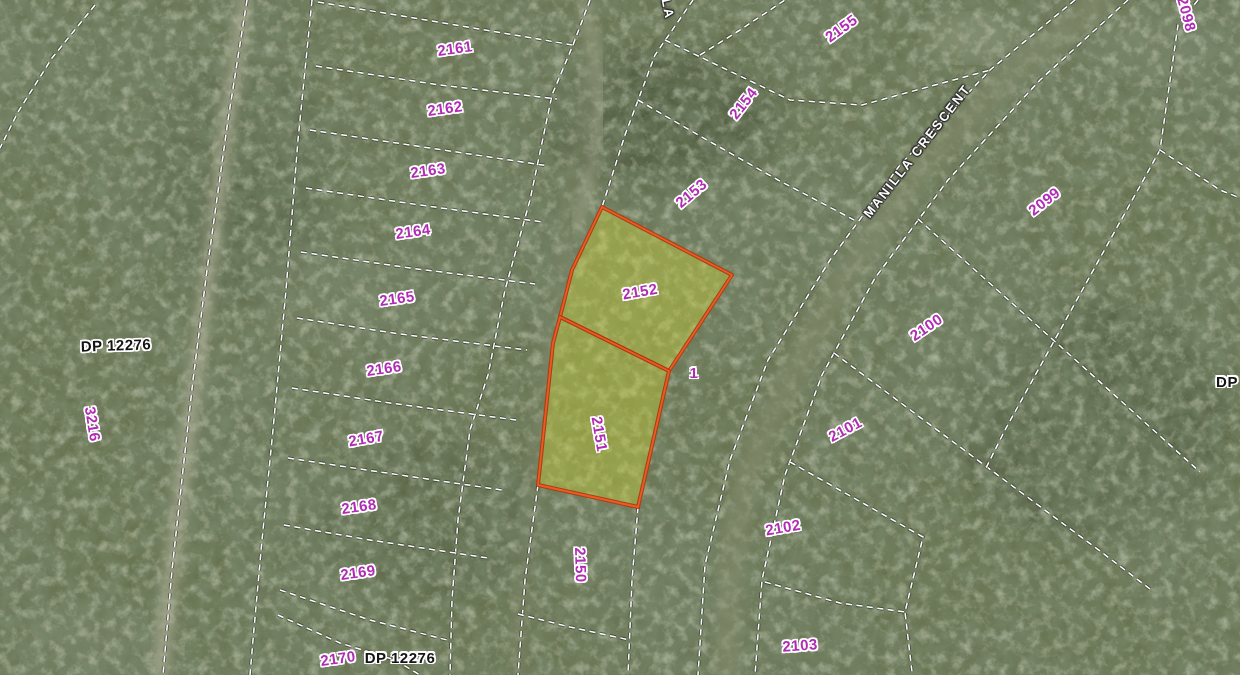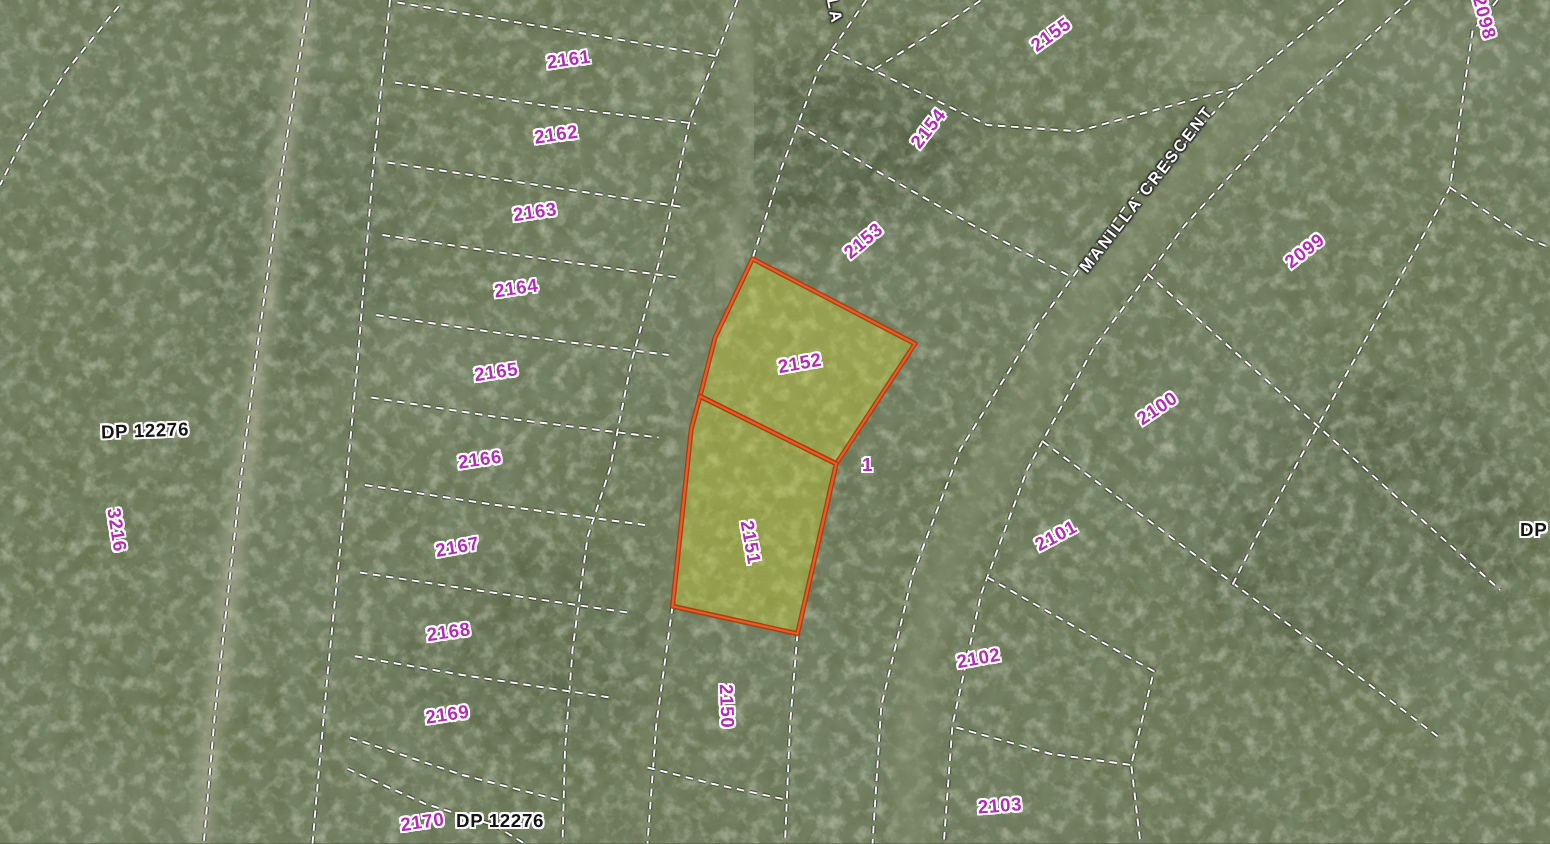--- a/index.html
+++ b/index.html
@@ -168,18 +168,18 @@
       <div class="lbl parcel" style="left: 694px; top: 372px; --r: 0deg;">1</div>
       <div class="lbl parcel" style="left: 691px; top: 193px; --r: -40deg;">2153</div>
       <div class="lbl parcel" style="left: 743px; top: 103px; --r: -52deg;">2154</div>
       <div class="lbl parcel" style="left: 841px; top: 28px; --r: -36deg;">2155</div>
       <div class="lbl parcel" style="left: 1187px; top: 14px; --r: 75deg;">2098</div>
       <div class="lbl parcel" style="left: 1044px; top: 201px; --r: -38deg;">2099</div>
       <div class="lbl parcel" style="left: 926px; top: 327px; --r: -34deg;">2100</div>
       <div class="lbl parcel" style="left: 845px; top: 429px; --r: -28deg;">2101</div>
       <div class="lbl parcel" style="left: 783px; top: 527px; --r: -10deg;">2102</div>
       <div class="lbl parcel" style="left: 800px; top: 645px; --r: -4deg;">2103</div>
-      <div class="lbl plan" style="left: 1227px; top: 424px; --r: 0deg;">DP</div>
+      <div class="lbl plan" style="left: 1227px; top: 381px; --r: 0deg;">DP</div>
       <div class="lbl plan" style="left: 806px; top: -7px; --r: 0deg;">DP 12276</div>
       <div class="lbl street" style="left: 917px; top: 151px; --r: -52deg;">MANILLA CRESCENT</div>
       <div class="lbl street" style="left: 668px; top: 9px; --r: 78deg;">LA</div>
     </div>
 </div>
 
 </body></html>

